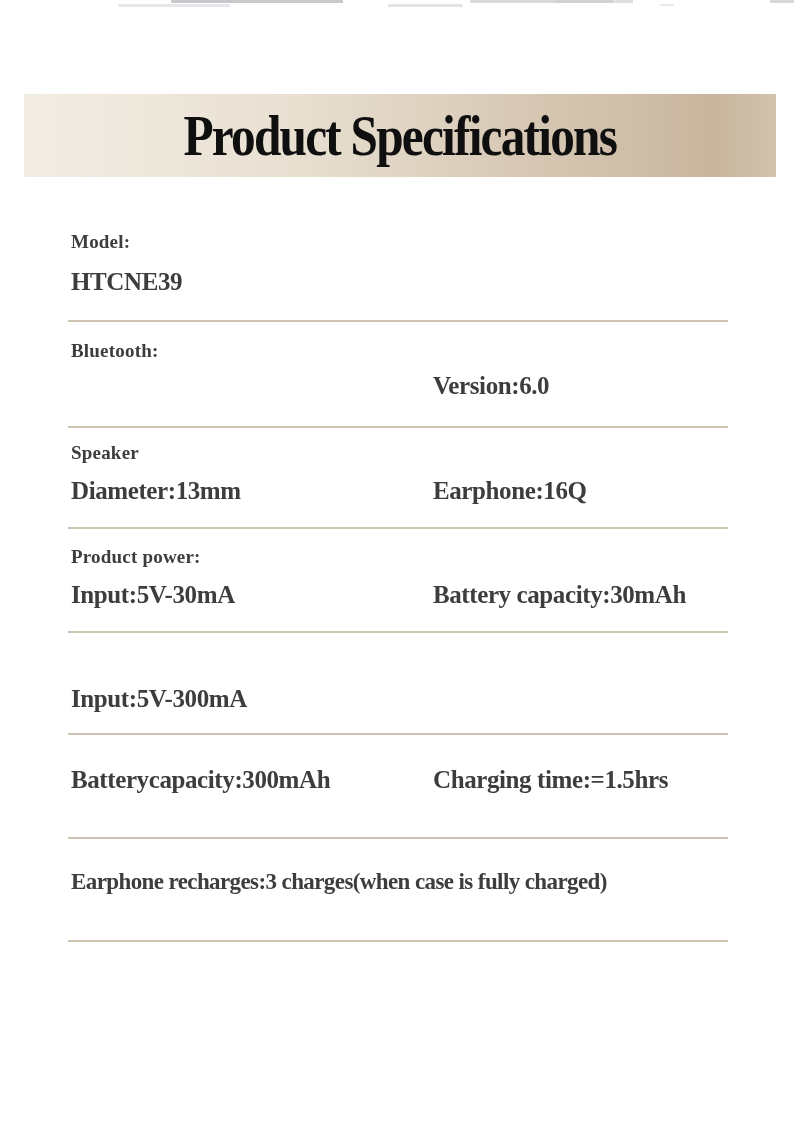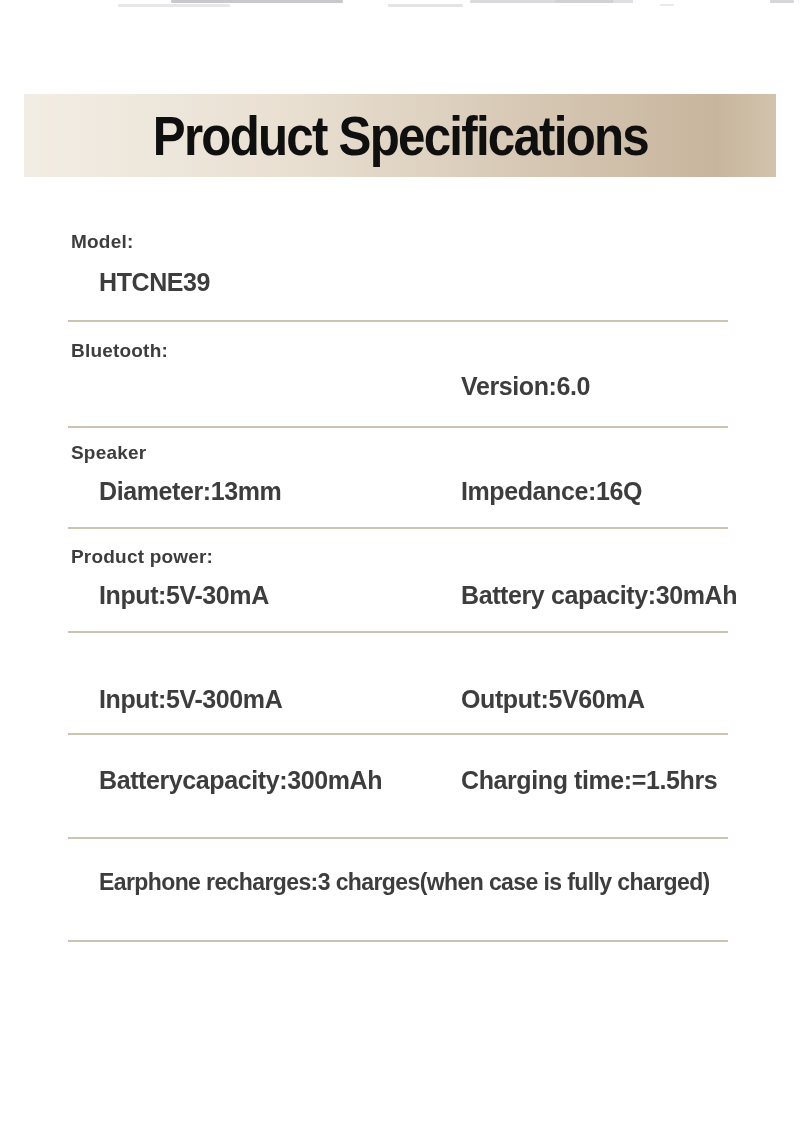--- a/index.html
+++ b/index.html
@@ -3,21 +3,21 @@
 <meta charset="utf-8">
 <style>
   html, body { margin: 0; padding: 0; }
   body {
     width: 800px; height: 1128px;
     background: #ffffff;
     font-family: "Liberation Sans", sans-serif;
     position: relative;
     overflow: hidden;
   }
-  .page { position: absolute; inset: 0; width: 632px; height: 1128px; }
+  .page { position: absolute; inset: 0; width: 632px; height: 1128px; font-family: Liberation Serif, serif; }
 
   
   .remnant { position: absolute; border-radius: 1px; }
   .rm1 { left:171px; top:0; width:172px; height:3px; background:#c9c9cd; }
   .rm2 { left:118px; top:4px; width:112px; height:3px; background:#e7e7ea; }
   .rm3 { left:388px; top:4px; width:75px; height:3px; background:#e4e4e8; }
   .rm4 { left:470px; top:0; width:95px; height:3px; background:#dadade; }
   .rm5 { left:555px; top:0; width:78px; height:3px; background:#d1d1d6; }
   .rm6 { left:613px; top:0; width:20px; height:3px; background:#dfdfe3; }
   .rm7 { left:660px; top:4px; width:14px; height:2px; background:#e9e9ec; }
@@ -45,21 +45,20 @@
     position: absolute; left: 71px;
     font-size: 19px; font-weight: bold;
     color: var(--text); letter-spacing: 0.2px;
     white-space: nowrap;
   }
   .spec-value {
     position: absolute;
     font-size: 25px; font-weight: bold;
     color: var(--text); letter-spacing: -0.4px;
     white-space: nowrap;
-    margin-left: 28px;
   }
   .col-left  { left: 71px; }
   .col-right { left: 433px; }
   .full-line { font-size: 23px; letter-spacing: -0.6px; }
   .divider {
     position: absolute; left: 68px;
     width: 660px; height: 2px;
     background: var(--divider);
   }
 
@@ -93,30 +92,29 @@
   <div class="spec-label lab-1">Model:</div>
   <div class="spec-value col-left val-1">HTCNE39</div>
   <div class="divider div-1"></div>
 
   <div class="spec-label lab-2">Bluetooth:</div>
   <div class="spec-value col-right val-2">Version:6.0</div>
   <div class="divider div-2"></div>
 
   <div class="spec-label lab-3">Speaker</div>
   <div class="spec-value col-left val-3">Diameter:13mm</div>
-  <div class="spec-value col-right val-3">Impedance:16Q</div>
+  <div class="spec-value col-right val-3">Earphone:16Q</div>
   <div class="divider div-3"></div>
 
   <div class="spec-label lab-4">Product power:</div>
   <div class="spec-value col-left val-4">Input:5V-30mA</div>
   <div class="spec-value col-right val-4">Battery capacity:30mAh</div>
   <div class="divider div-4"></div>
 
   <div class="spec-value col-left val-5">Input:5V-300mA</div>
-  <div class="spec-value col-right val-5">Output:5V60mA</div>
   <div class="divider div-5"></div>
 
   <div class="spec-value col-left val-6">Batterycapacity:300mAh</div>
   <div class="spec-value col-right val-6">Charging time:=1.5hrs</div>
   <div class="divider div-6"></div>
 
   <div class="spec-value col-left val-7 full-line">Earphone recharges:3 charges(when case is fully charged)</div>
   <div class="divider div-7"></div>
 
 </div>

